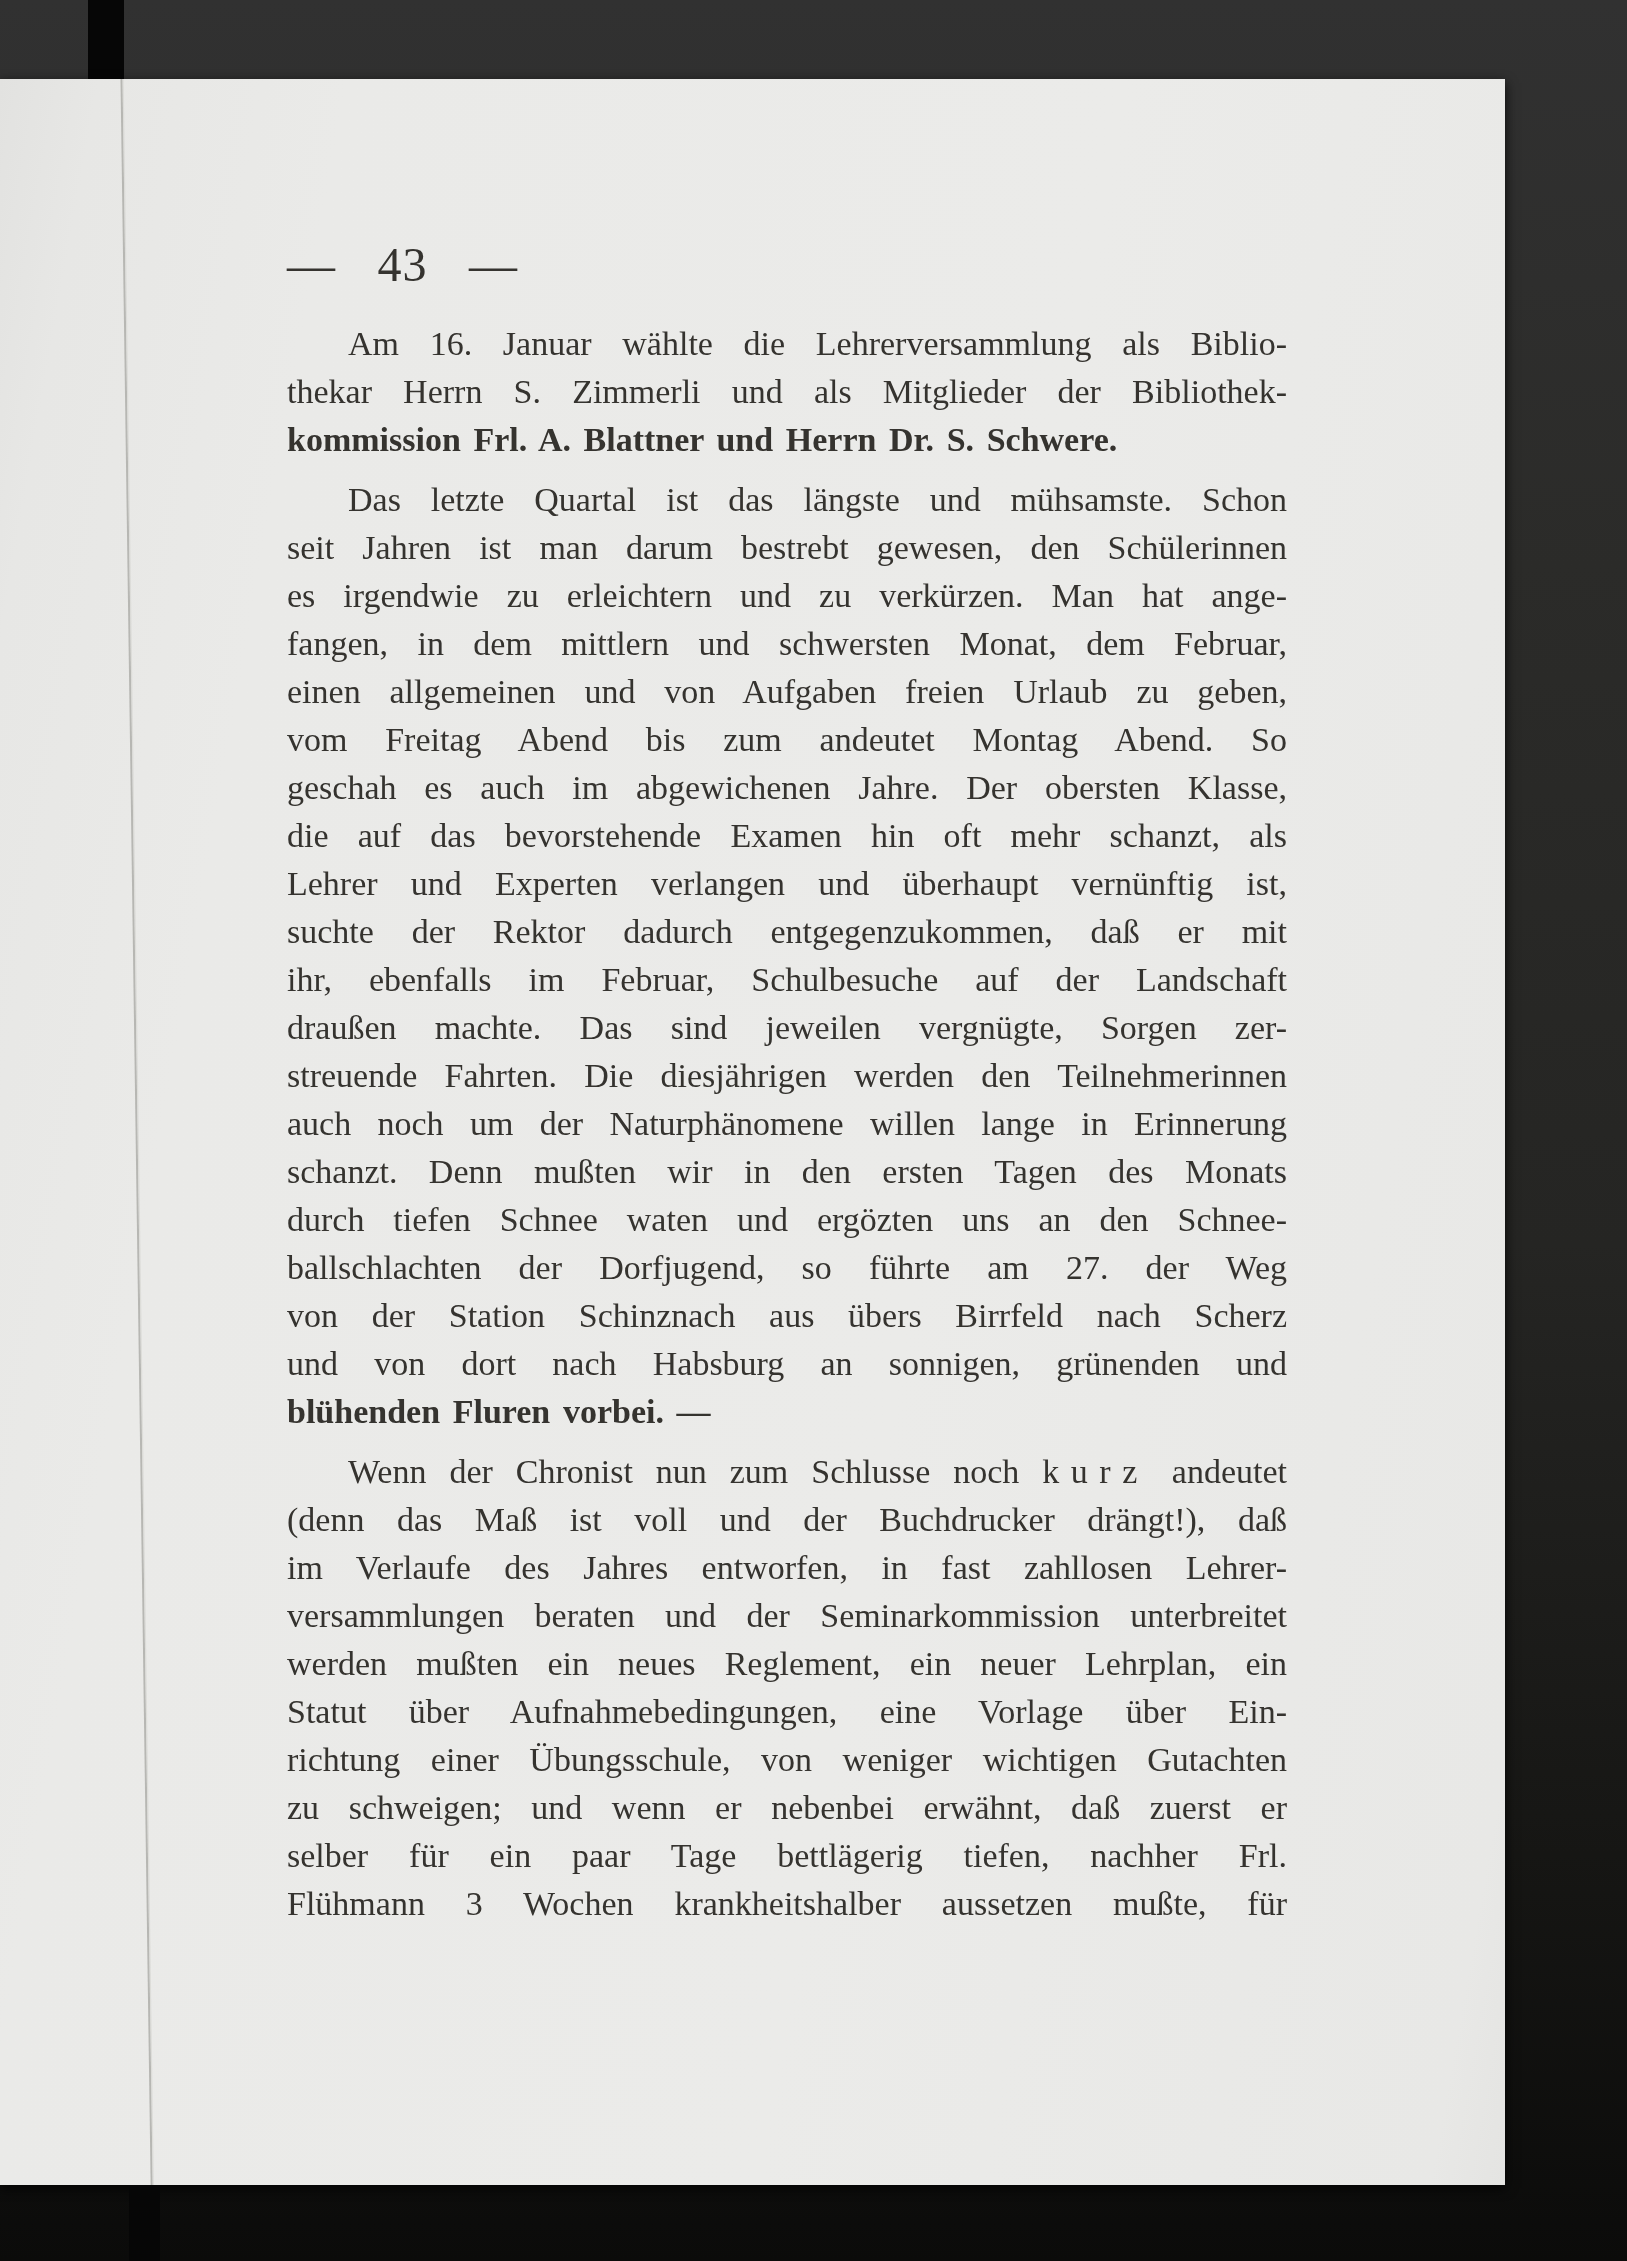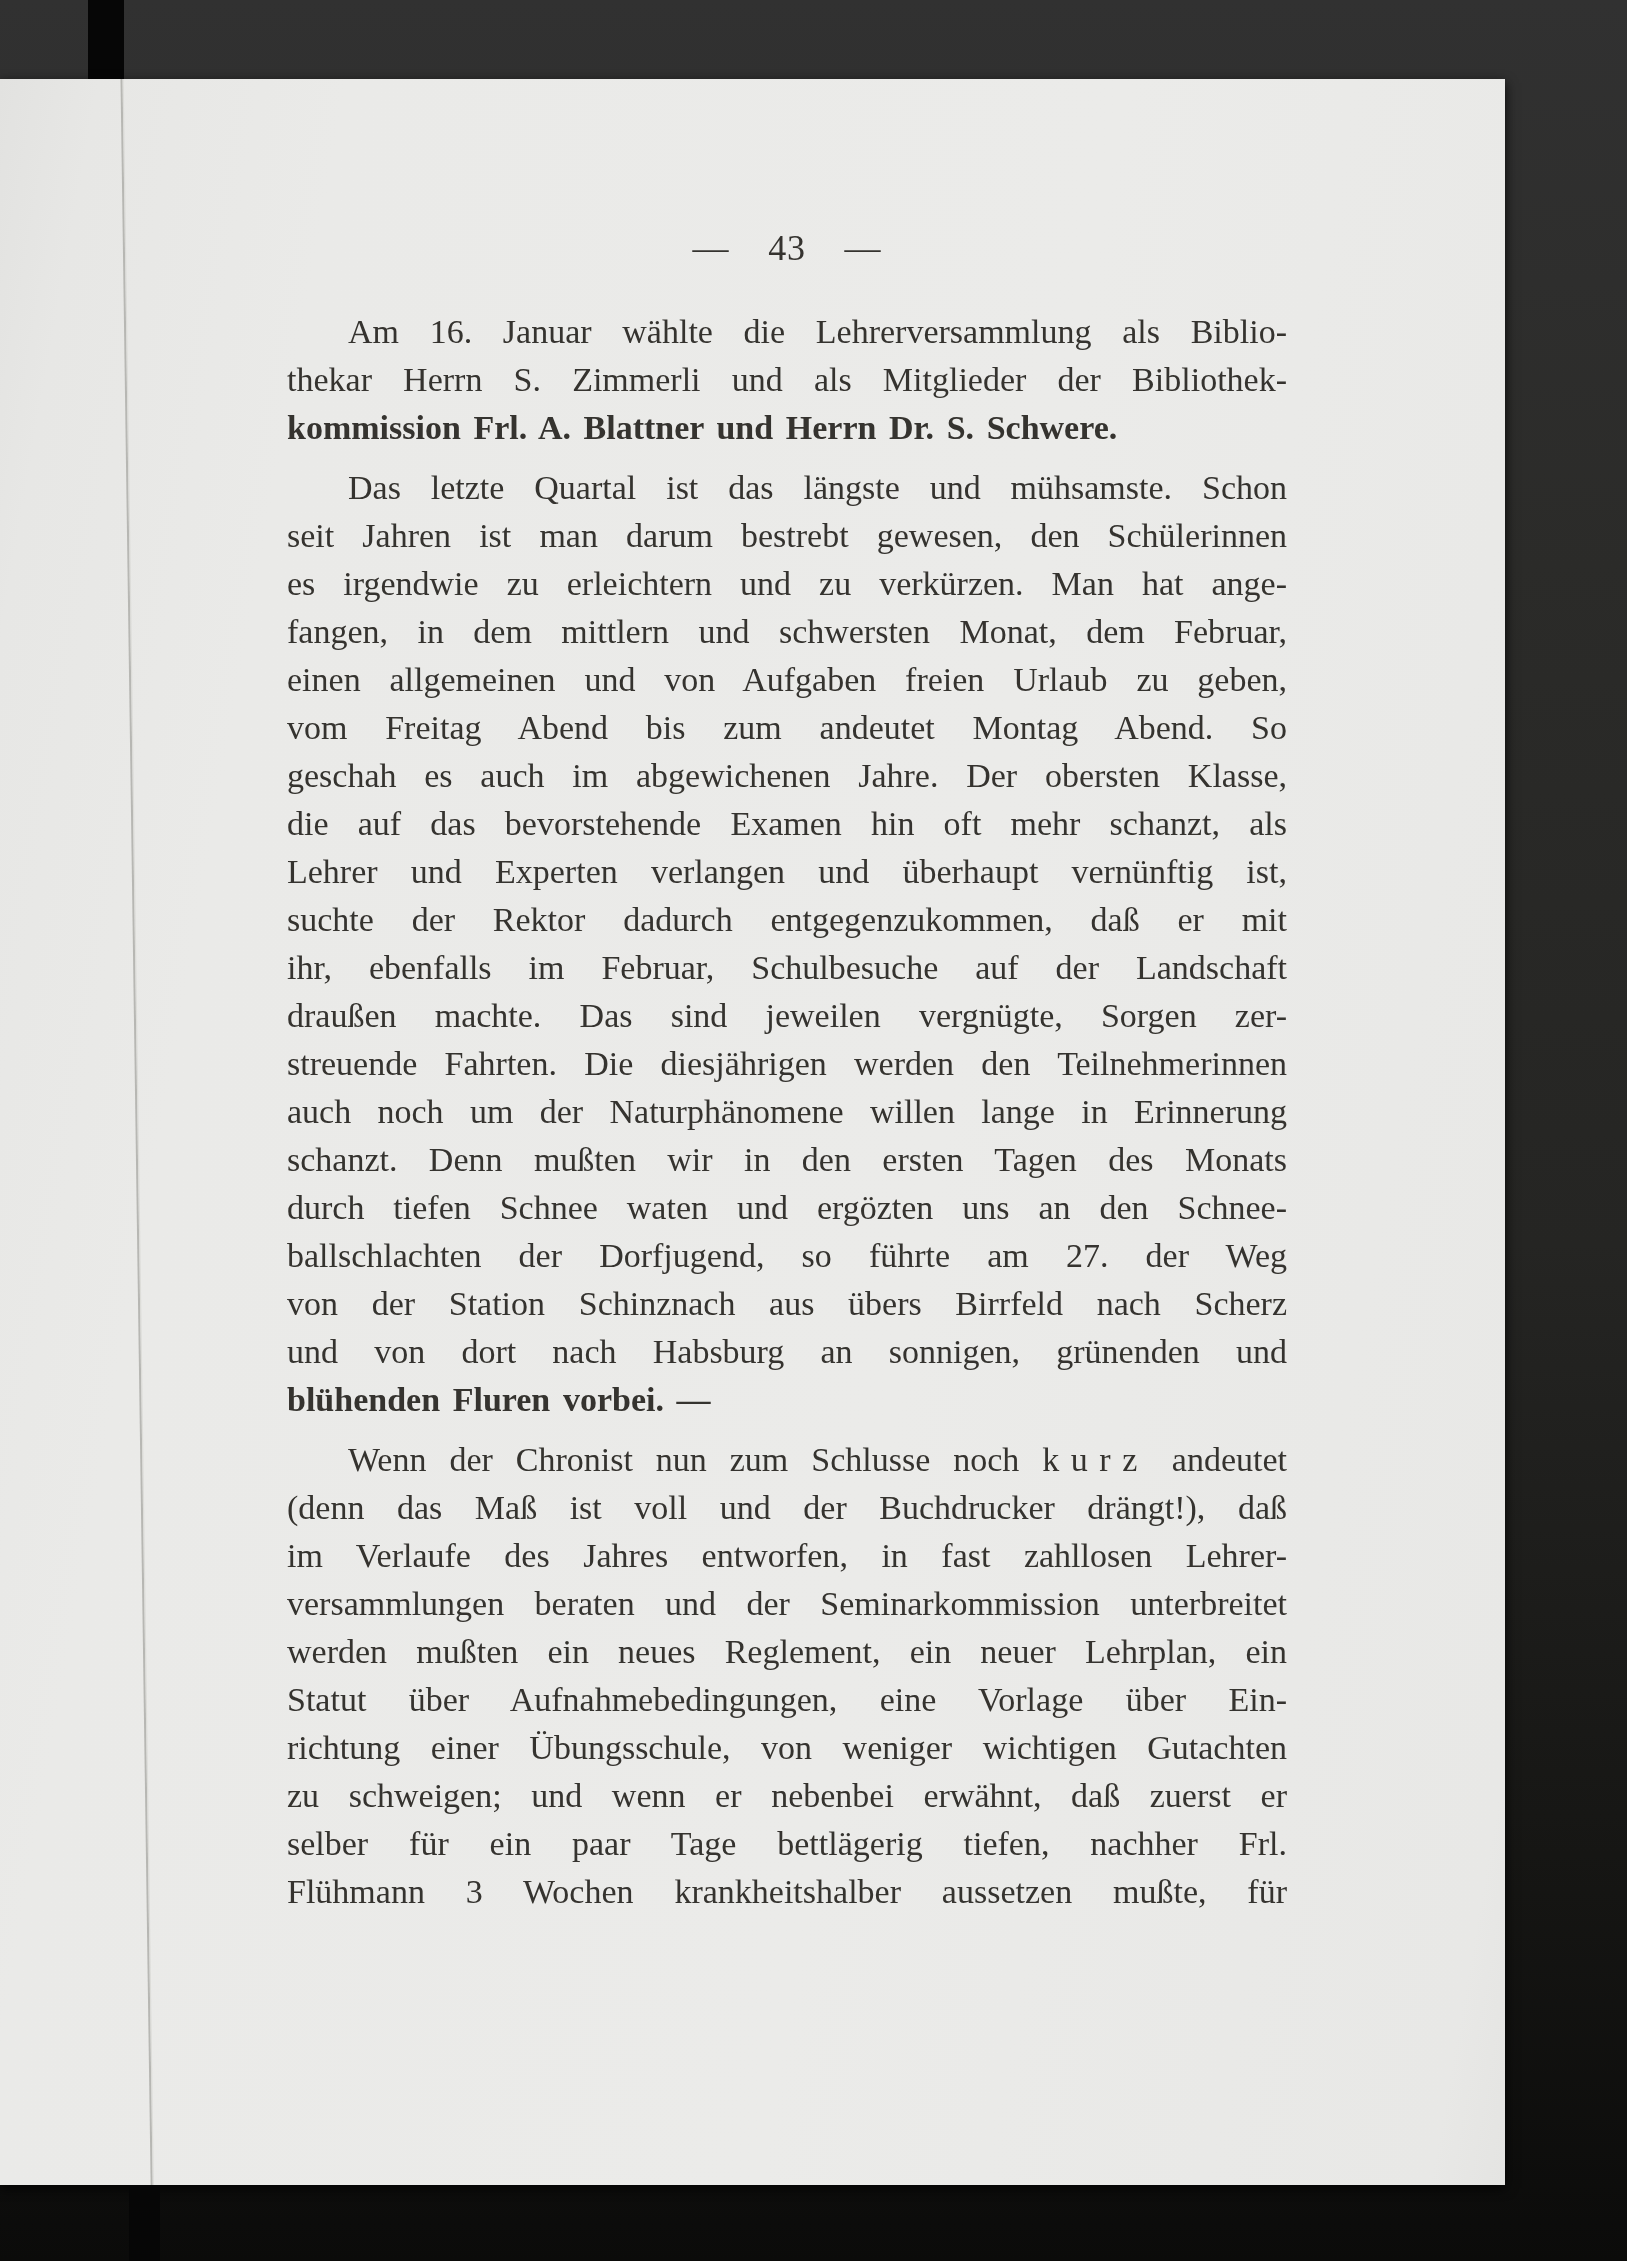--- a/index.html
+++ b/index.html
@@ -28,30 +28,30 @@
     background:linear-gradient(100deg,#e2e2e0 0px,#e7e7e5 98px,#eaeae8 342px,#ebebe9 60%,#e8e8e6 96%,#e4e4e2 100%);
     overflow:hidden;
     box-shadow:0 4.1px 11.4px rgba(0,0,0,0.85);
   }
   
   .crease{
     position:absolute;left:0;top:0;width:212px;height:2106px;
   }
   
   .header{
-    position:absolute;left:287px;top:150px;width:1000px;
-    text-align:center;
-    font-size:36px;line-height:39px;
+    position:absolute;left:287px;top:166px;width:1000px;
+    text-align:left;
+    font-size:48px;line-height:39px;
     color:#35332f;
     word-spacing:29px;
     letter-spacing:0.8px;
   }
   
   .text{
-    position:absolute;left:287px;top:229px;width:1000px;
+    position:absolute;left:287px;top:241px;width:1000px;
     color:#35332f;
     font-size:34px;
   }
   .paragraph{margin:0;}
   .paragraph + .paragraph{margin-top:12px;}
   .line{
     height:48px;line-height:48px;
     text-align:justify;
     text-align-last:justify;
     word-spacing:4.1px;

